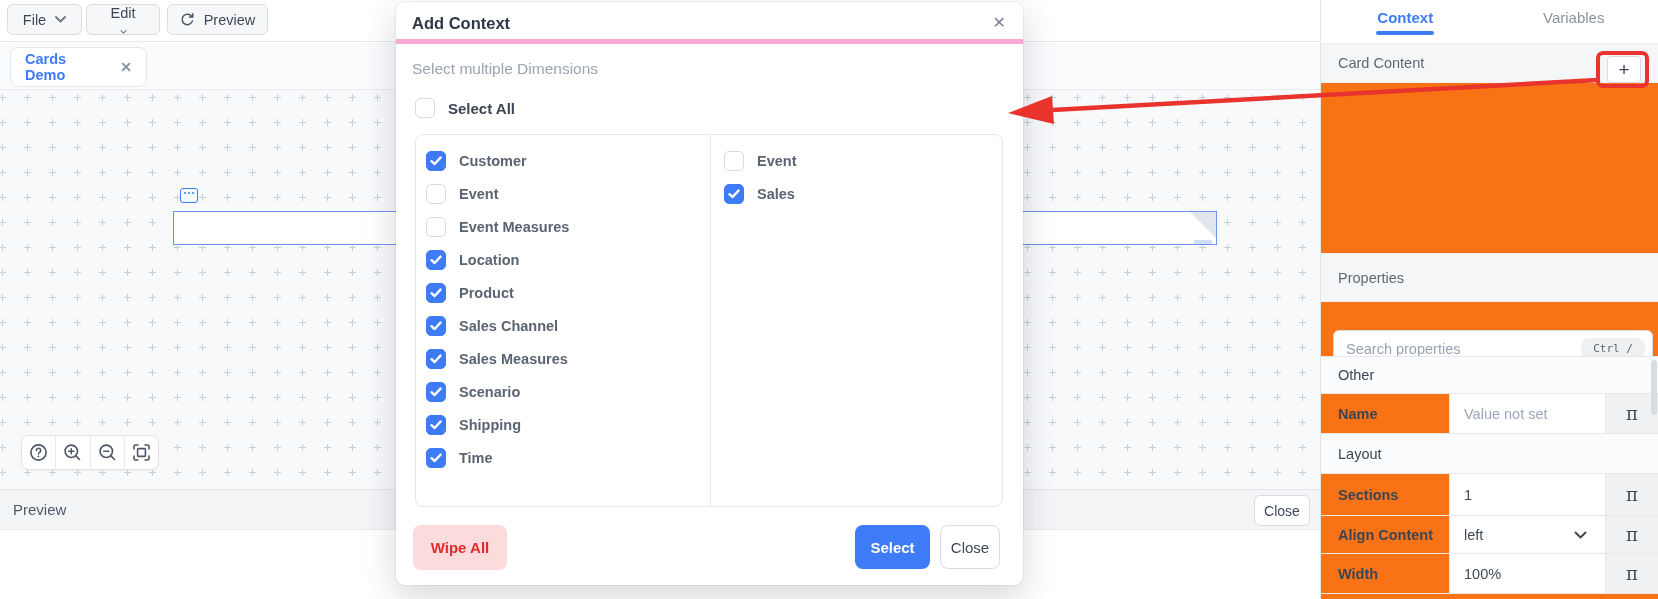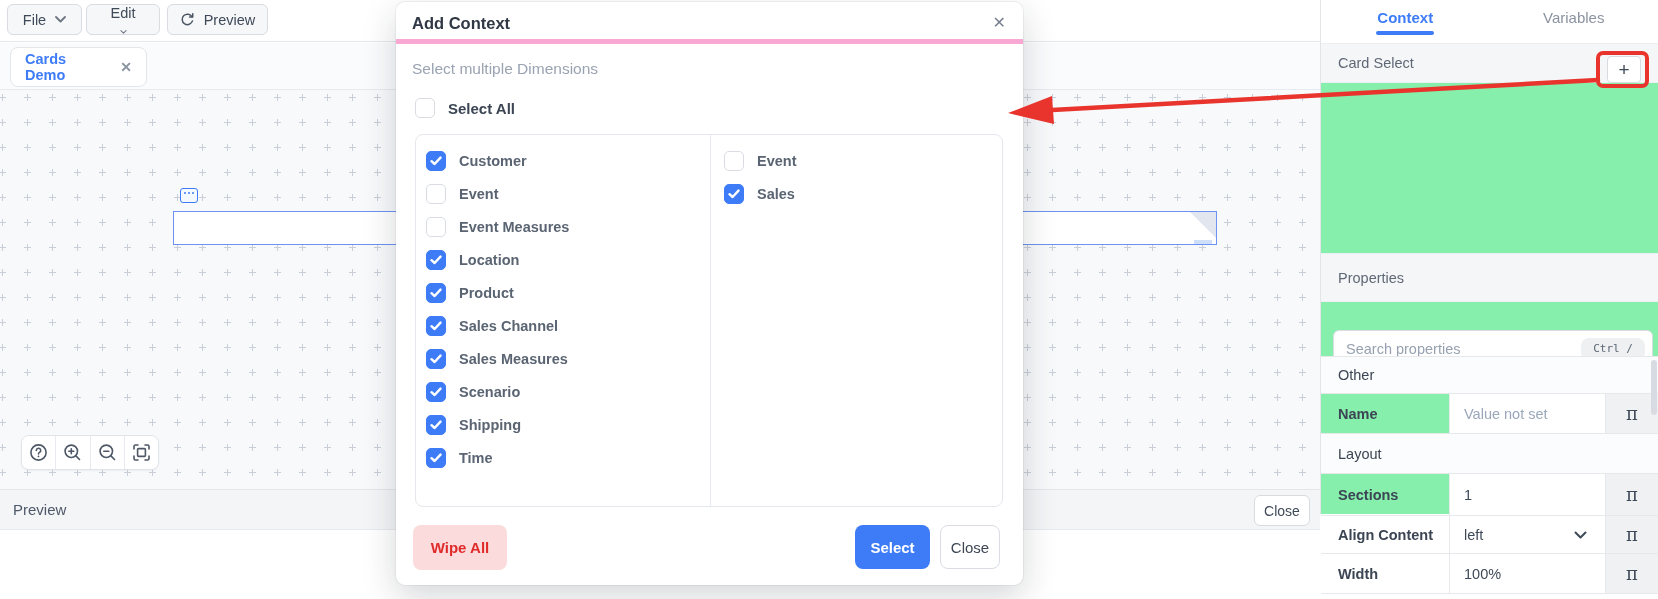--- a/index.html
+++ b/index.html
@@ -40,21 +40,21 @@
   .zoombar .zb:first-child { border-left:none; }
 
   
   .previewbar { position:absolute; left:0; top:489px; width:1320px; height:41px; background:#f4f5f7;
                 border-top:1px solid #e2e5e9; border-bottom:1px solid #e7eaee; z-index:1; }
   .previewbar .plabel { position:absolute; left:13px; top:0; line-height:40px; font-size:15px; color:#4e5869; }
   .pclose { position:absolute; left:1254px; top:5px; width:56px; height:31px; background:#fff; border:1px solid #d8dbe0; border-radius:6px;
             font-size:14px; color:#3f4a58; display:flex; align-items:center; justify-content:center; cursor:pointer; }
 
   
-  .panel { position:absolute; left:1320px; top:0; width:338px; height:514px; background:#86efac; border-left:1px solid #e2e4e8; z-index:3; }
+  .panel { position:absolute; left:1320px; top:0; width:338px; height:599px; background:#f97316; border-left:1px solid #e2e4e8; z-index:3; }
   .ptabs { position:absolute; left:0; top:0; width:100%; height:43px; background:#fff; display:flex; }
   .ptab { flex:1; display:flex; flex-direction:column; align-items:center; padding-top:9px; font-size:15px; color:#8b93a0; cursor:pointer; }
   .ptab.active { color:#3e7cf7; font-weight:600; }
   .ptab .bar { width:58px; height:4px; border-radius:2px; margin-top:5px; background:transparent; }
   .ptab.active .bar { background:#3e7cf7; }
 
   .strip { position:absolute; left:0; width:100%; background:#f5f6f8; border-top:1px solid #eceef1; border-bottom:1px solid #eceef1; }
   .strip .stext { position:absolute; left:17px; top:50%; transform:translateY(-50%); font-size:14.5px; color:#5f6875; }
   .strip.cardctx { top:43px; height:40px; }
   .strip.props { top:253px; height:49px; }
@@ -201,21 +201,21 @@
       <span>Context</span>
       <span class="bar"></span>
     </div>
     <div class="ptab">
       <span>Variables</span>
       <span class="bar"></span>
     </div>
   </div>
 
   <div class="strip cardctx">
-    <span class="stext">Card Select</span>
+    <span class="stext">Card Content</span>
     <div class="addbtn">
       <span>+</span>
     </div>
     <div class="hl-box"></div>
   </div>
 
   <div class="strip props">
     <span class="stext">Properties</span>
   </div>
 

